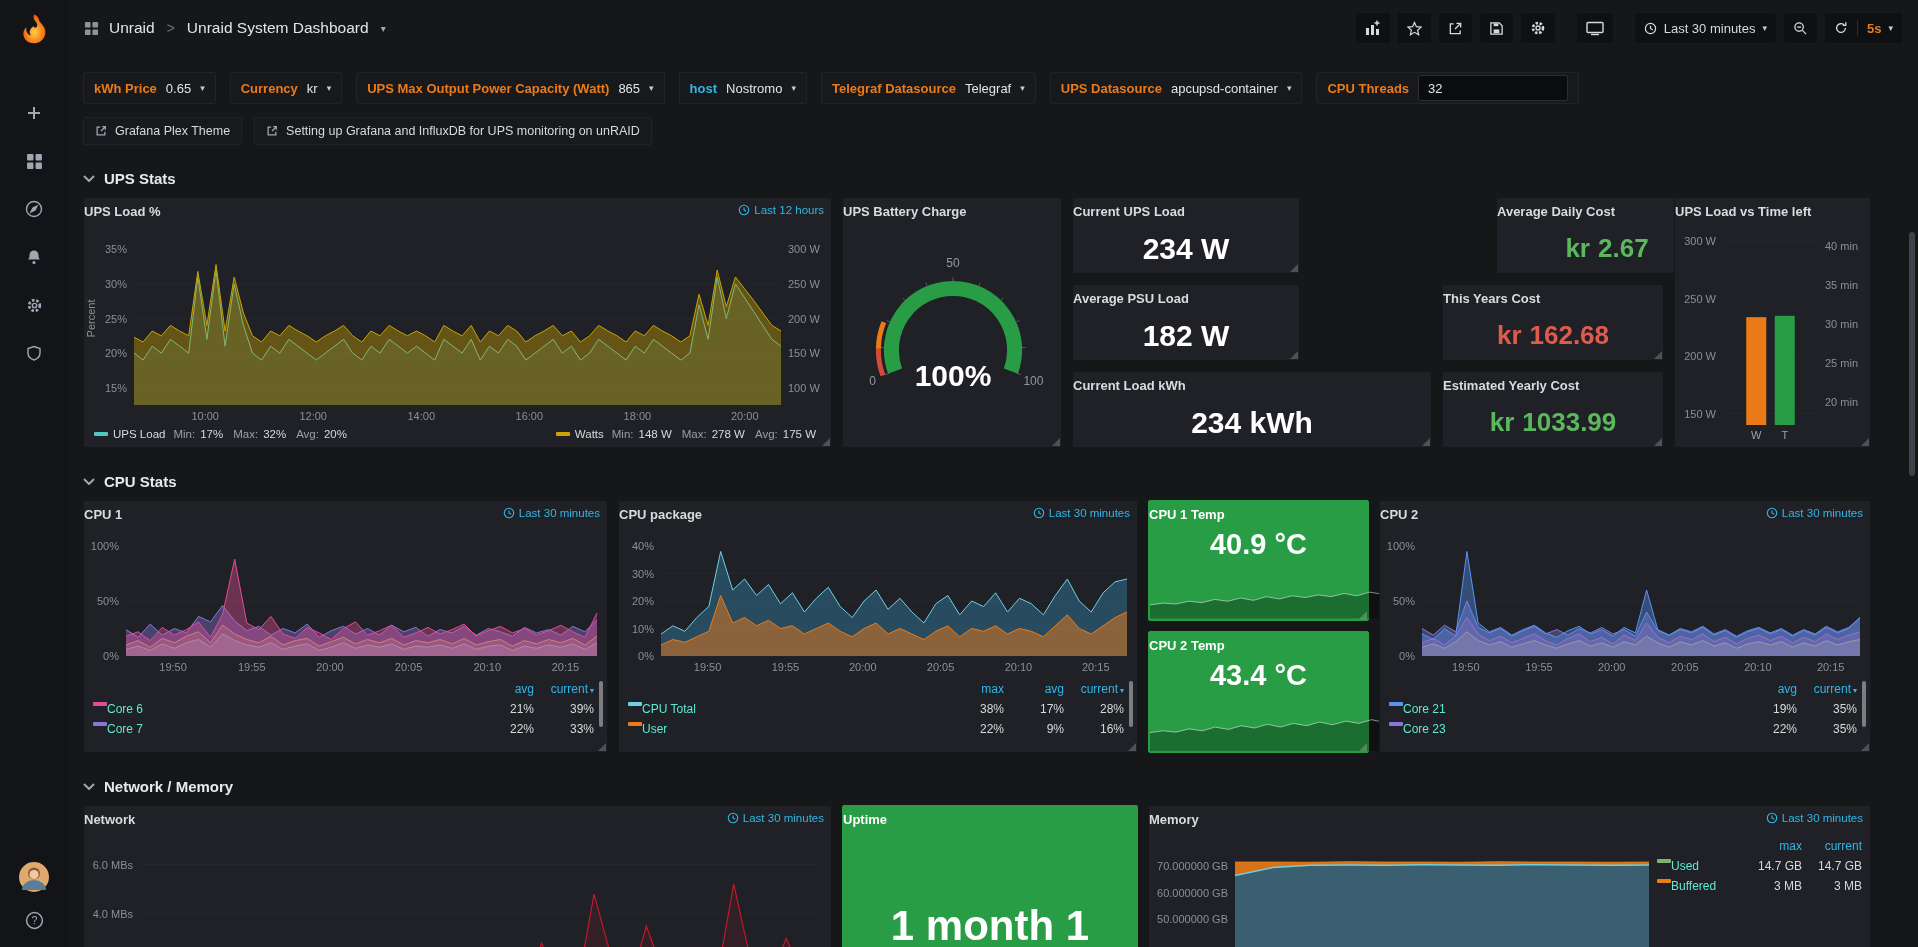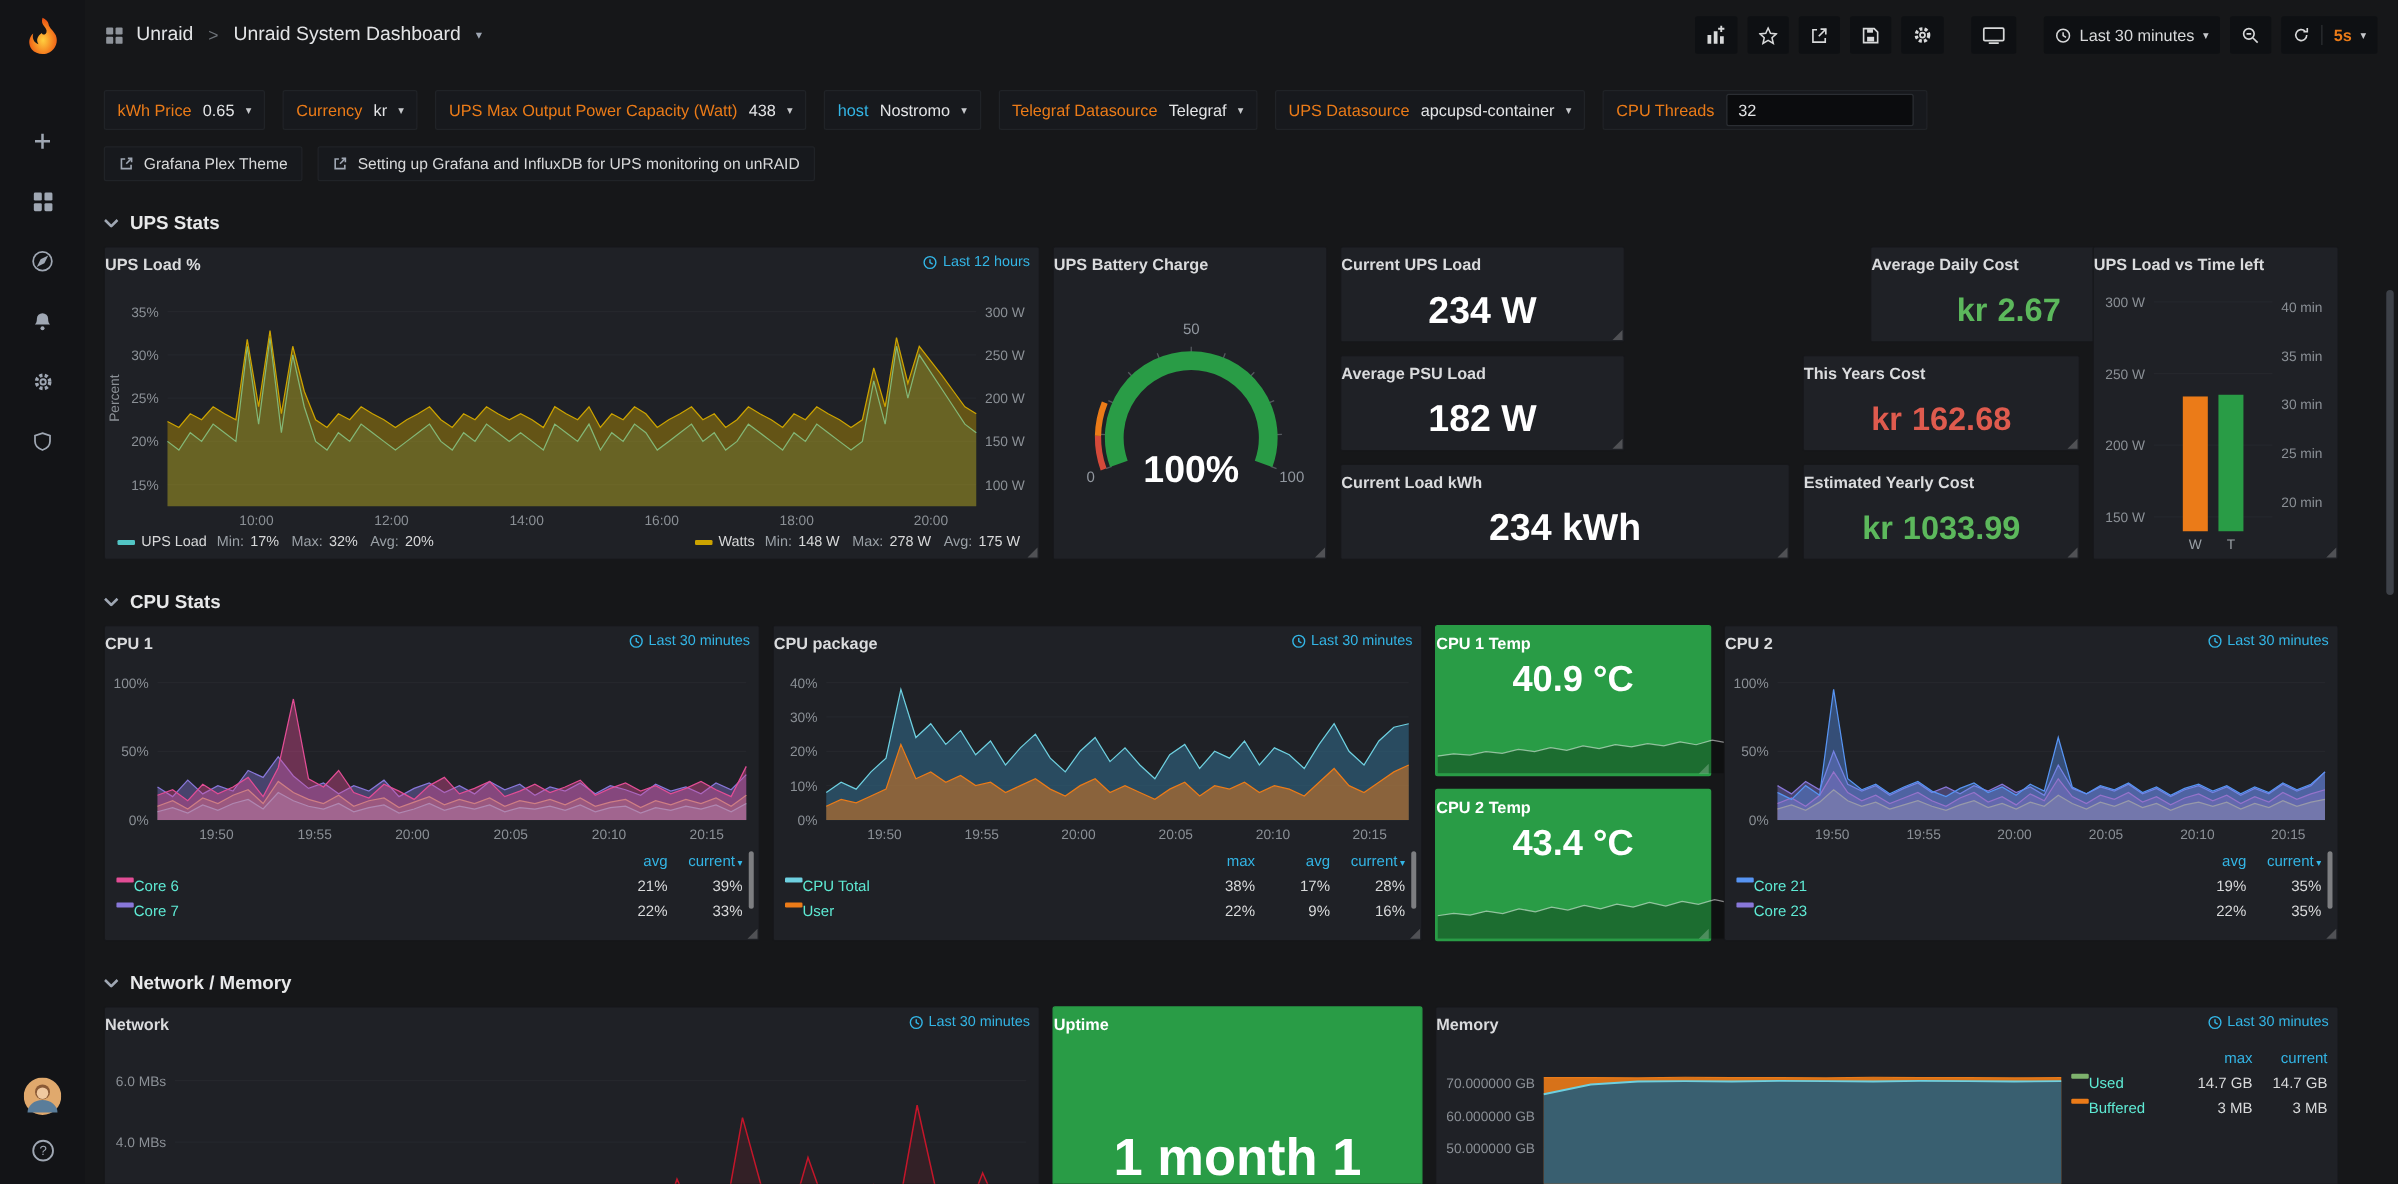--- a/index.html
+++ b/index.html
@@ -29,21 +29,21 @@
   .timegap{margin-left:14px}
   .caret{font-size:9px;color:#c7c9cc}
   .refreshp .sep{width:1px;height:16px;background:#2c2f33;margin:0 2px}
   .interval{color:#eb7b18;font-weight:600}
 
   
   .content{position:absolute;left:68px;top:56px;right:0;bottom:0;overflow:hidden;padding:14px 0 0 15px}
   .submenu{display:flex;align-items:center;gap:14px;height:36px}
   .var-pill{display:flex;align-items:center;height:32px;background:#17191d;border:1px solid #202327;
             border-radius:2px;padding:0 10px;gap:9px;font-size:13px;white-space:nowrap}
-  .vlabel{color:#eb7b18;font-weight:400}
+  .vlabel{color:#eb7b18;font-weight:700}
   .vvalue{color:#e3e4e6}
   .vcaret{font-size:9px;color:#c7c9cc}
   .vinput{display:inline-flex;align-items:center;background:#0b0c0e;border:1px solid #2b2e33;border-radius:2px;
           height:26px;width:150px;padding-left:9px;color:#e3e4e6}
   .links{display:flex;gap:12px;margin-top:11px}
   .link-pill{display:flex;align-items:center;gap:8px;height:28px;padding:0 11px;background:#17191d;
              border:1px solid #202327;border-radius:2px;font-size:12.5px;color:#d8d9da;white-space:nowrap;cursor:pointer}
 
   .row-header{display:flex;align-items:center;gap:9px;margin-top:22px;cursor:pointer;height:22px}
   .row-title{font-size:15px;font-weight:700;color:#e8e9ea}
@@ -259,21 +259,21 @@
         <span class="vvalue">0.65</span>
         <span class="vcaret">▾</span>
       </div>
       <div class="var-pill">
         <span class="vlabel">Currency</span>
         <span class="vvalue">kr</span>
         <span class="vcaret">▾</span>
       </div>
       <div class="var-pill">
         <span class="vlabel">UPS Max Output Power Capacity (Watt)</span>
-        <span class="vvalue">438</span>
+        <span class="vvalue">865</span>
         <span class="vcaret">▾</span>
       </div>
       <div class="var-pill">
         <span class="vlabel" style="color: rgb(51, 181, 229);">host</span>
         <span class="vvalue">Nostromo</span>
         <span class="vcaret">▾</span>
       </div>
       <div class="var-pill">
         <span class="vlabel">Telegraf Datasource</span>
         <span class="vvalue">Telegraf</span>

